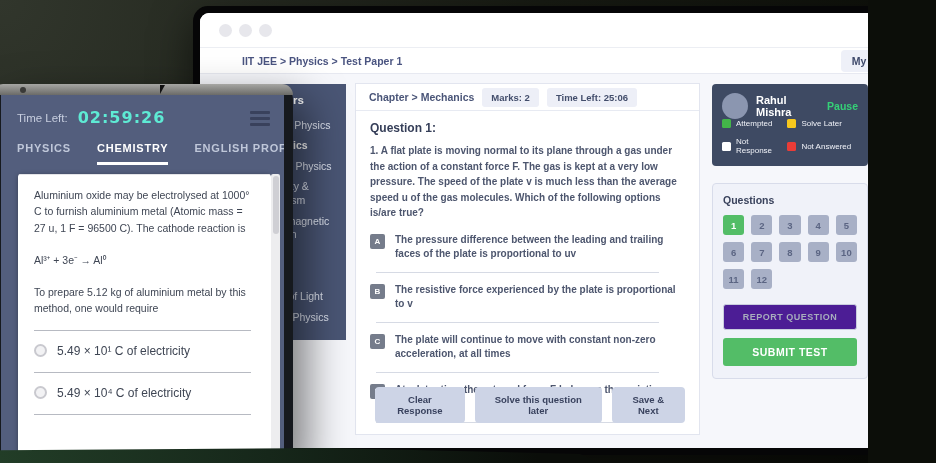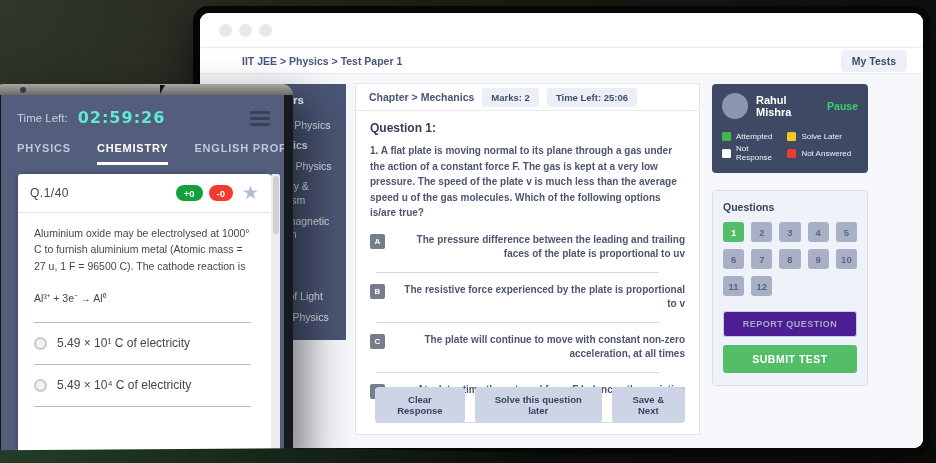--- a/index.html
+++ b/index.html
@@ -1,17 +1,17 @@
 <!DOCTYPE html>
 <html><head>
 <meta charset="utf-8">
 <style>
   html,body{margin:0;padding:0;background:#0c0e09;}
   *{box-sizing:border-box;font-family:"Liberation Sans",sans-serif;}
-  .stage{position:relative;width:936px;height:463px;overflow:hidden;
+  .stage{position:relative;width:868px;height:463px;overflow:hidden;
     background:radial-gradient(circle at 0% 0%, #31362c, #181b13 55%, #0c0e09 100%);}
 
   
   .browser{position:absolute;left:193px;top:6px;width:737px;height:449px;z-index:10;
     background:#060607;border-radius:15px;padding:7px;box-shadow:0 14px 40px rgba(0,0,0,.55);}
   .browser-inner{height:100%;background:#fff;border-radius:9px;overflow:hidden;display:flex;flex-direction:column;}
   .chrome{height:34px;display:flex;align-items:center;gap:7px;padding-left:19px;background:#fff;}
   .dot{width:13px;height:13px;border-radius:50%;background:#e7e7ec;}
   .crumbbar{height:27px;border-top:1px solid #eceef3;border-bottom:1px solid #e7e9f1;
     display:flex;align-items:center;padding:0 16px 0 42px;background:#fff;}
@@ -33,35 +33,35 @@
   .qpath{font-size:10.5px;font-weight:700;color:#4a5578;}
   .pill-lite{background:#edeff7;color:#434e6c;font-size:9.5px;font-weight:700;padding:4px 9px;border-radius:3px;margin-left:8px;}
   .pill-lite:first-of-type{margin-left:auto;}
   .qcard-body{padding:10px 14px 0;}
   .qtitle{font-size:12px;font-weight:700;color:#353e58;margin:0 0 8px;}
   .qtext{font-size:10px;font-weight:600;color:#4d566e;line-height:1.55;margin:0;}
   .opts{margin-top:12px;}
   .opt-row{display:flex;gap:10px;align-items:flex-start;}
   .opt-badge{width:15px;height:15px;flex:0 0 15px;background:#757c8b;color:#fff;font-size:8px;font-weight:700;
     display:flex;align-items:center;justify-content:center;border-radius:2px;margin-top:1px;}
-  .opt-text{font-size:10px;font-weight:600;color:#4d566e;line-height:1.45;text-align:right;}
+  .opt-text{font-size:10px;font-weight:600;color:#4d566e;line-height:1.45;}
   .opt-div{height:1px;background:#d6dae4;margin:10px 26px 10px 6px;}
   .qcard-foot{position:absolute;left:19px;right:14px;bottom:11px;display:flex;align-items:center;gap:10px;}
   .btn-lite{border:0;background:#cdd4e6;color:#39425e;font-size:9.5px;font-weight:700;padding:7px 10px;
     border-radius:4px;cursor:pointer;}
   .btn-solve{margin-left:auto;}
 
   
   .rightpanel{position:absolute;left:512px;top:10px;width:156px;}
   .profile{background:#3e4a63;border-radius:4px;padding:9px 10px 11px;color:#fff;}
   .prow{display:flex;align-items:center;gap:8px;}
   .avatar{width:26px;height:26px;border-radius:50%;background:#8b96b0;flex:0 0 26px;}
   .pname{font-size:11px;font-weight:700;}
   .pause{margin-left:auto;color:#35d077;font-size:10.5px;font-weight:700;cursor:pointer;}
-  .legend{margin-top:13px;display:grid;grid-template-columns:1fr 1.15fr;gap:3px 4px;}
+  .legend{margin-top:0;display:grid;grid-template-columns:1fr 1.15fr;gap:9px 4px;}
   .lg{display:flex;align-items:center;gap:5px;}
   .sw{width:9px;height:9px;border-radius:1.5px;flex:0 0 9px;}
   .lg-label{font-size:8px;color:#f0f2f8;}
   .qbox{margin-top:17px;background:#f0f2f9;border:1px solid #d8dcea;border-radius:4px;
     padding:10px 10px 12px;height:196px;display:flex;flex-direction:column;}
   .qbox-title{font-size:10.5px;font-weight:700;color:#39425c;margin-bottom:9px;}
   .qgrid{display:grid;grid-template-columns:repeat(5,1fr);gap:7px 7px;}
   .qn{height:20px;display:flex;align-items:center;justify-content:center;font-size:9.5px;font-weight:700;
     background:#a8b0c6;color:#5b6583;border-radius:3px;cursor:pointer;}
   .qn.active{background:#53bd67;color:#fff;}
@@ -295,30 +295,25 @@
       <div class="m-tabs">
 
           <div class="m-tab">PHYSICS</div>
 
           <div class="m-tab active">CHEMISTRY</div>
 
           <div class="m-tab">ENGLISH PROFICIENCY</div>
 
       </div>
       <div class="m-card">
-        <div class="m-qhead">
-          <span class="m-qno">Q.1/40</span>
-          <span class="badge plus">+0</span>
-          <span class="badge minus">-0</span>
-          <span class="star">★</span>
-        </div>
         <div class="m-hdiv"></div>
         <div class="m-qbody">
           <p>Aluminium oxide may be electrolysed at 1000° C to furnish aluminium metal (Atomic mass = 27 u, 1 F = 96500 C). The cathode reaction is</p>
           <p class="formula">Al³⁺ + 3e⁻  →  Al⁰</p>
+          <p>To prepare 5.12 kg of aluminium metal by this method, one would require</p>
         </div>
         <div>
 
             <div>
               <div class="m-divider"></div>
               <div class="m-opt">
                 <span class="radio"></span>
                 <span class="m-opt-text">5.49 × 10¹ C of electricity</span>
               </div>
             </div>

